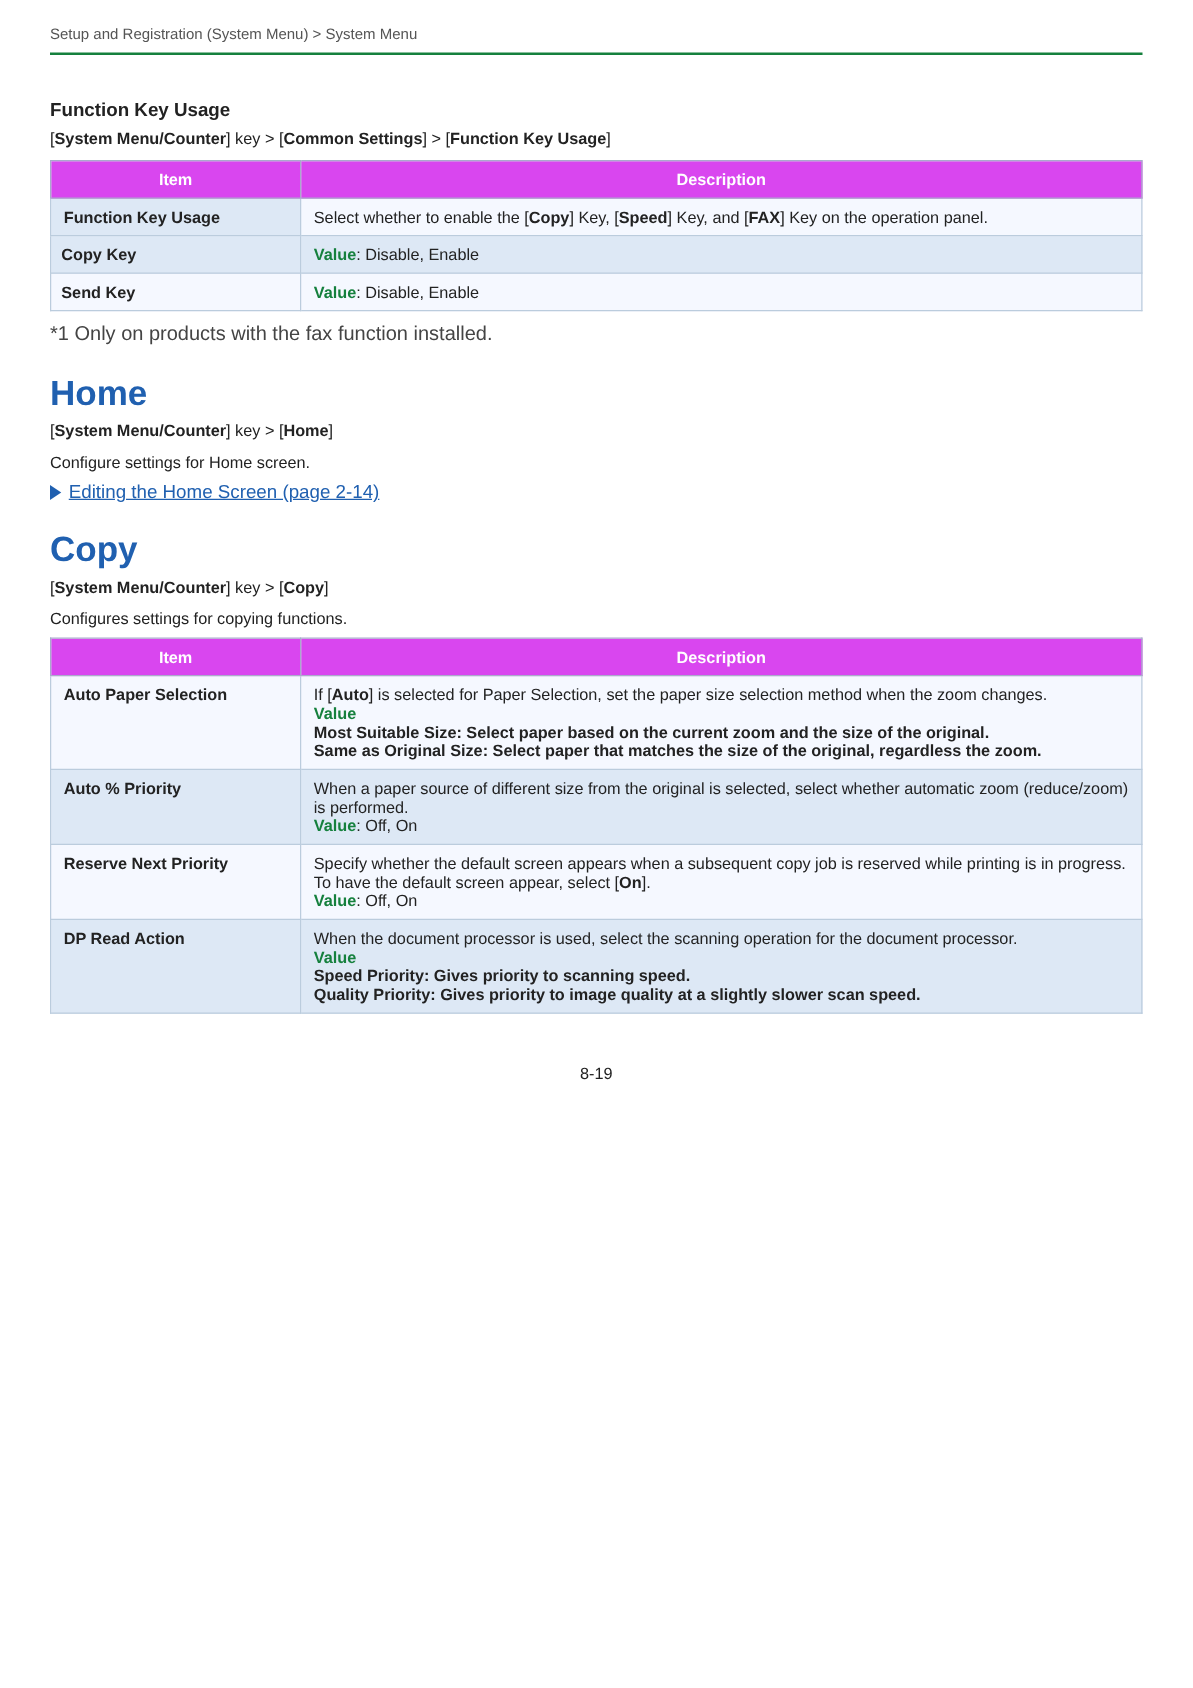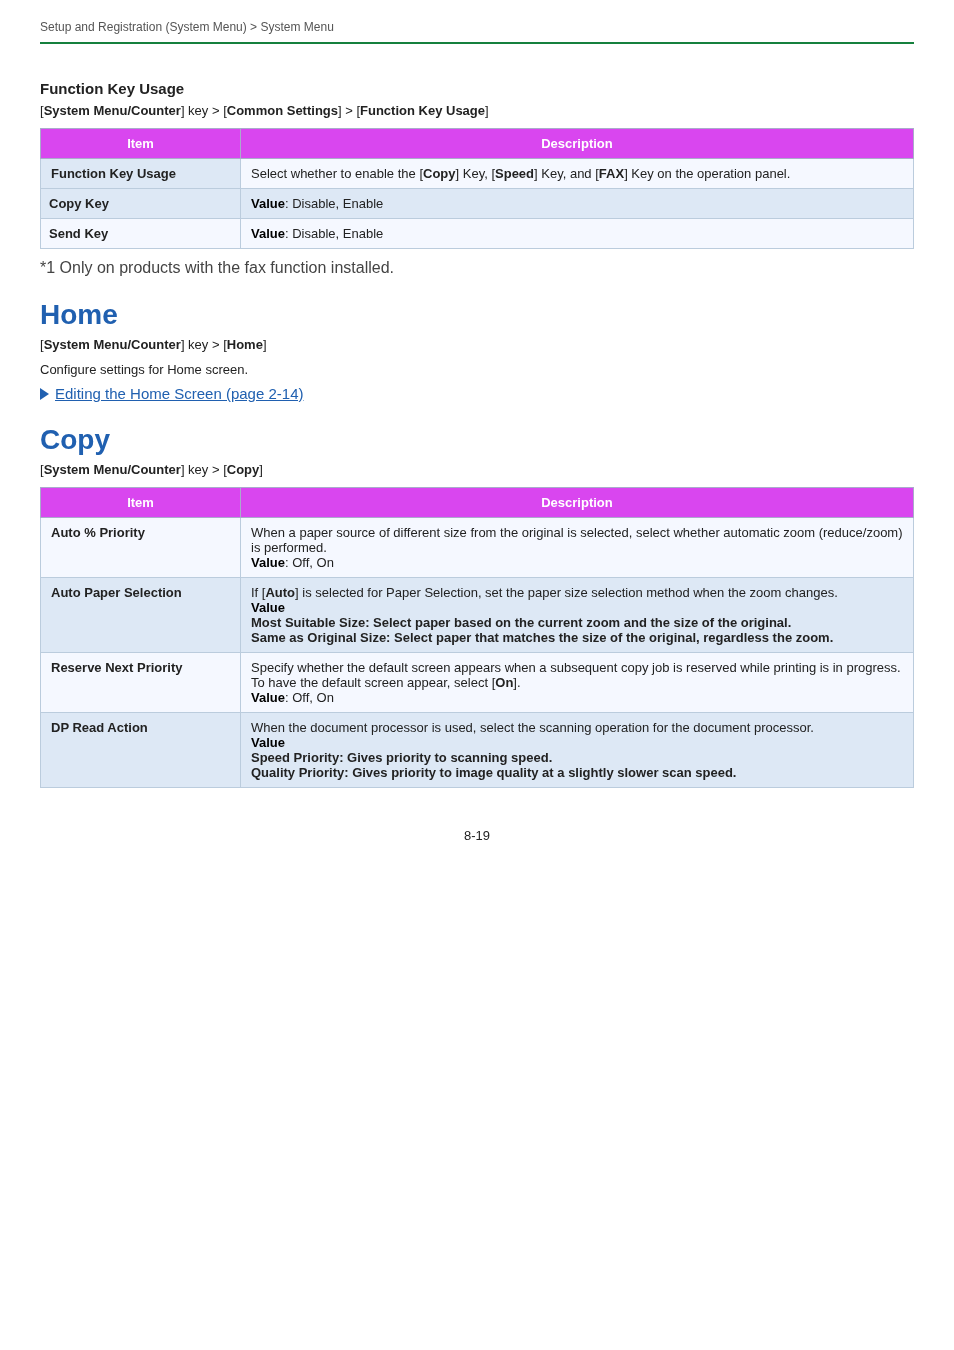--- a/index.html
+++ b/index.html
@@ -103,21 +103,21 @@
       width: 200px;
       font-weight: bold;
     }
 
     .item-sub {
       font-weight: bold;
       padding-left: 8px;
     }
 
     .val-label {
-      color: #000000;
+      color: #15803d;
       font-weight: bold;
     }
 
     .footnote {
       font-size: 16px;
       color: #444;
       margin-top: 4px;
       margin-bottom: 18px;
     }
 
@@ -189,49 +189,50 @@
     <span class="arrow-icon"></span>
     <a href="#">Editing the Home Screen (page 2-14)</a>
   </div>
 </div>
 
 <div>
   <div class="section-title-large">Copy</div>
   <div class="section-nav">
     [<b>System Menu/Counter</b>] key &gt; [<b>Copy</b>]
   </div>
+  <div class="section-desc">Configures settings for copying functions.</div>
 
   <table>
     <thead>
       <tr>
         <th>Item</th>
         <th>Description</th>
       </tr>
     </thead>
     <tbody>
-
-      <tr>
-        <td class="item-col">Auto % Priority</td>
-        <td>
-          When a paper source of different size from the original is selected, select whether automatic zoom (reduce/zoom) is performed.<br>
-          <span class="val-label">Value</span>: Off, On
-        </td>
-      </tr>
 
       <tr>
         <td class="item-col">Auto Paper Selection</td>
         <td>
           If [<b>Auto</b>] is selected for Paper Selection, set the paper size selection method when the zoom changes.<br>
           <span class="val-label">Value</span><br>
           <b>Most Suitable Size: Select paper based on the current zoom and the size of the original.</b><br>
           <b>Same as Original Size: Select paper that matches the size of the original, regardless the zoom.</b>
         </td>
       </tr>
 
       <tr>
+        <td class="item-col">Auto % Priority</td>
+        <td>
+          When a paper source of different size from the original is selected, select whether automatic zoom (reduce/zoom) is performed.<br>
+          <span class="val-label">Value</span>: Off, On
+        </td>
+      </tr>
+
+      <tr>
         <td class="item-col">Reserve Next Priority</td>
         <td>
           Specify whether the default screen appears when a subsequent copy job is reserved while printing is in progress. To have the default screen appear, select [<b>On</b>].<br>
           <span class="val-label">Value</span>: Off, On
         </td>
       </tr>
 
       <tr>
         <td class="item-col">DP Read Action</td>
         <td>

